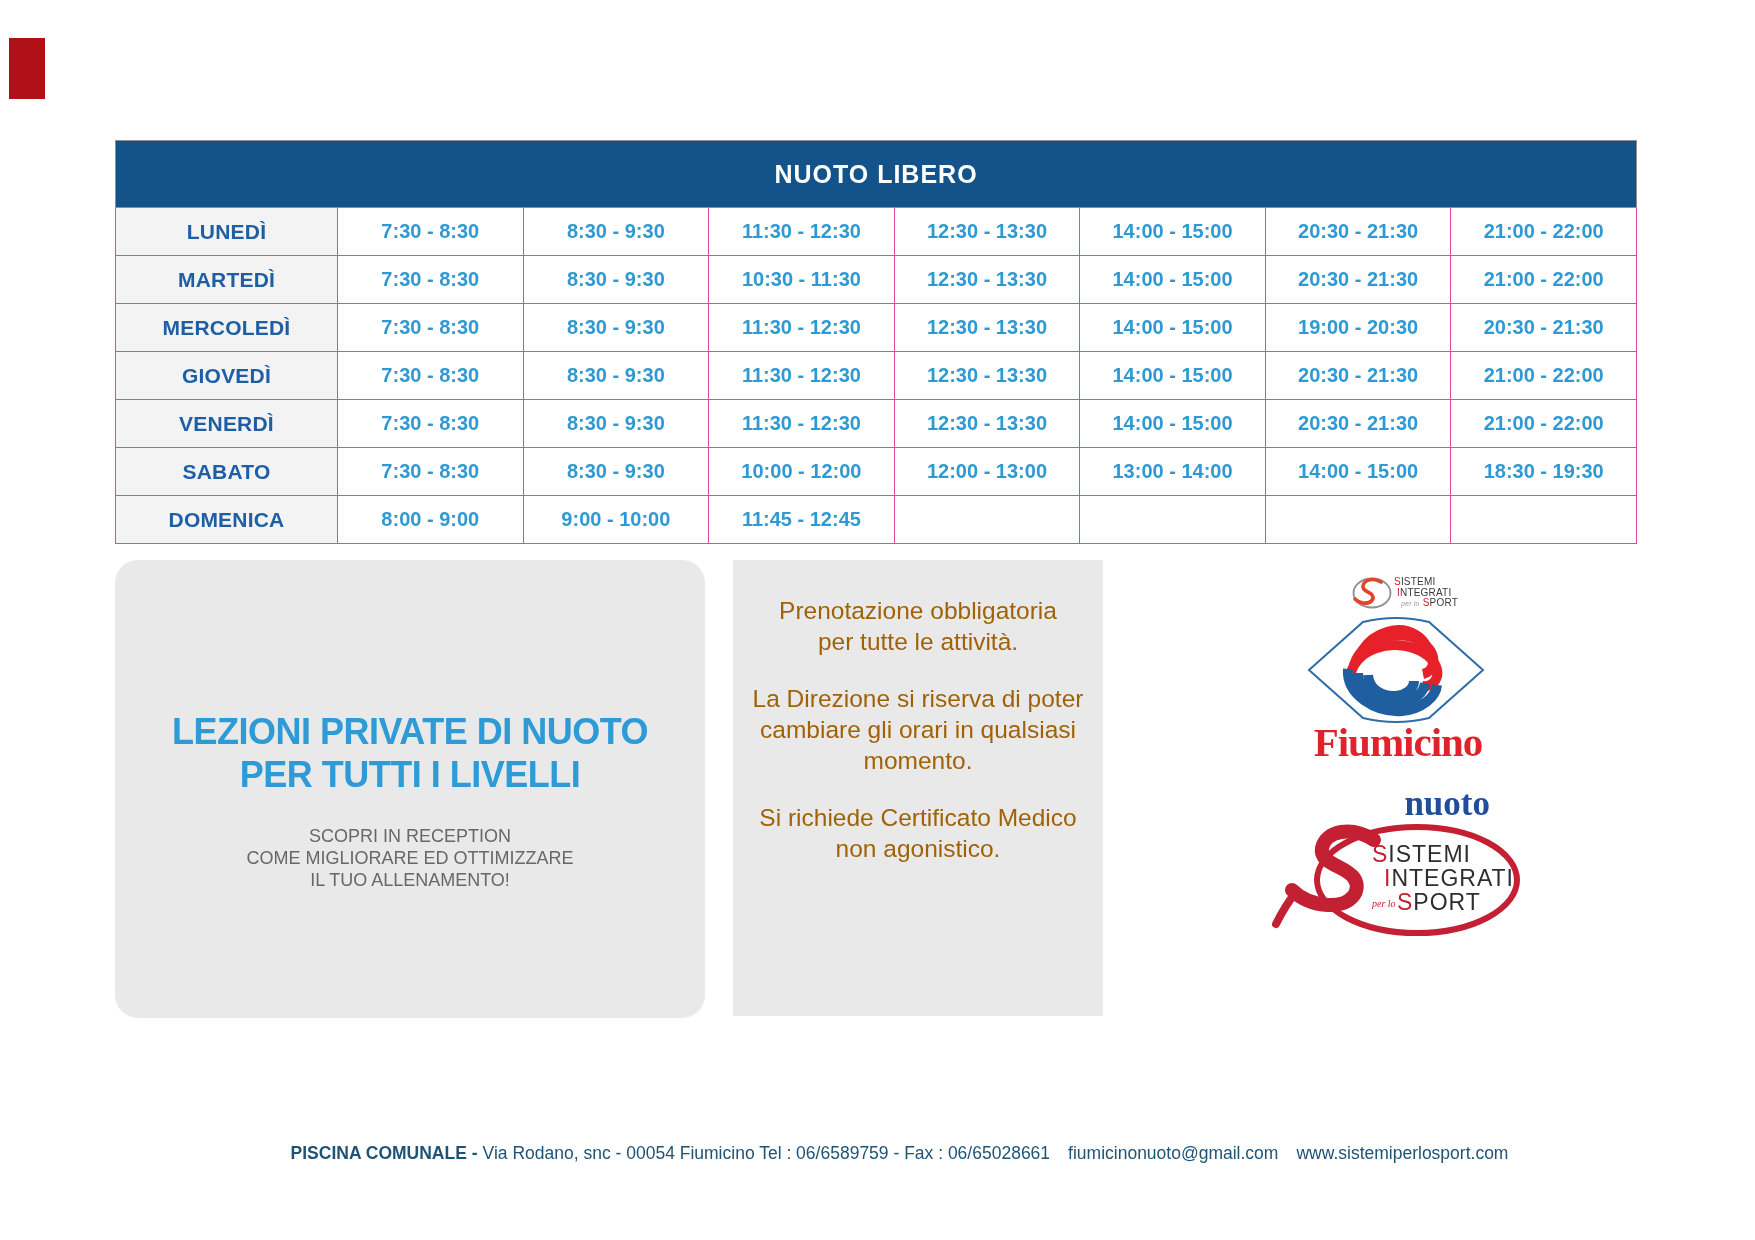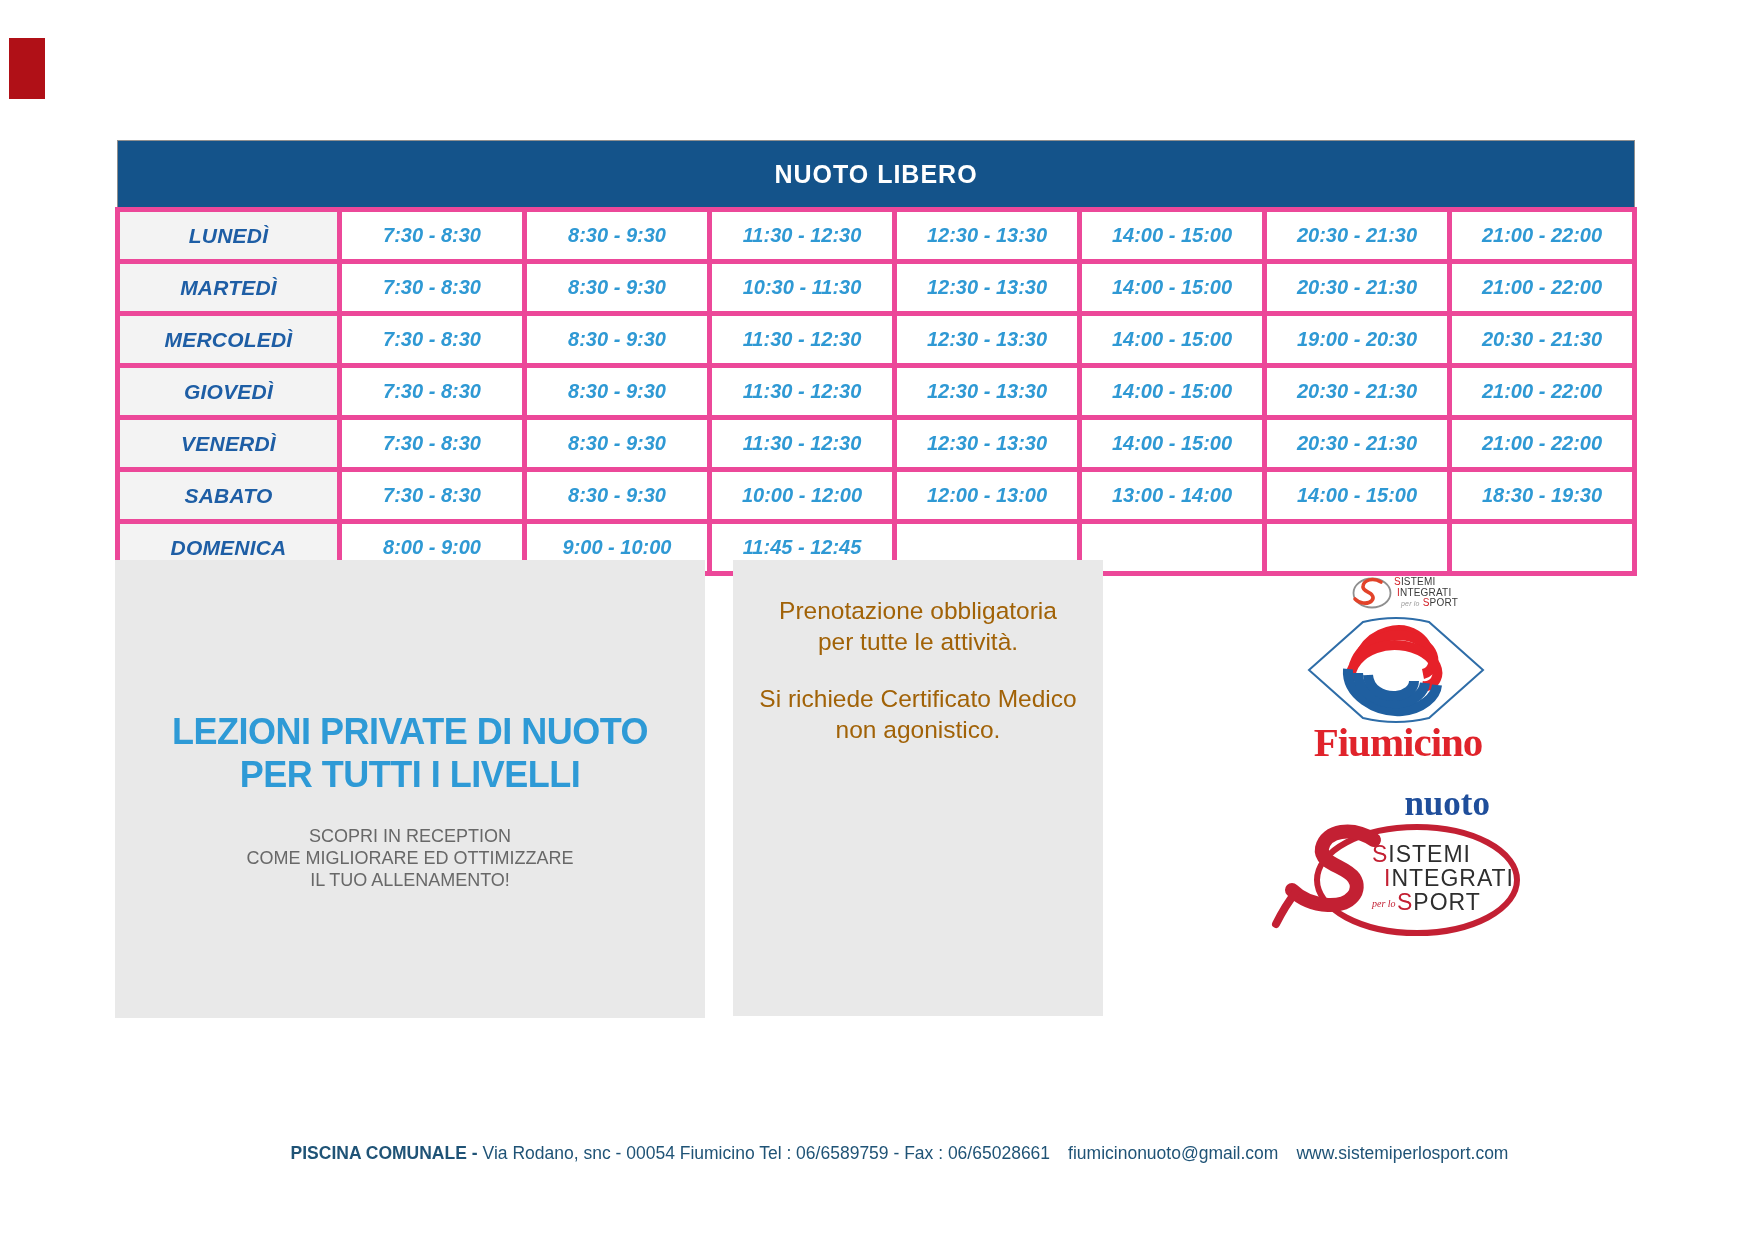--- a/index.html
+++ b/index.html
@@ -13,29 +13,29 @@
   table.schedule {
     position:absolute; left:115px; top:140px; width:1522px;
     border-collapse:collapse; table-layout:fixed;
   }
   table.schedule th.title-bar {
     height:64px; background:#14538A; color:#ffffff;
     font-size:25px; font-weight:bold; letter-spacing:1px;
     border:1px solid #8F8F8F; text-align:center;
   }
   table.schedule td {
-    border:5px solid #ec4899; height:45px;
-    text-align:center; vertical-align:middle; overflow:hidden;font-style:italic;
+    border:1px solid #ec4899; height:45px;
+    text-align:center; vertical-align:middle; overflow:hidden;
   }
   td.day  { background:#F3F3F3; color:#1E5EA5; font-weight:bold; font-size:21px; letter-spacing:0.2px; }
   td.slot { background:#ffffff; color:#2F99D4; font-weight:bold; font-size:20px; }
 
   
   .box { position:absolute; background:#E9E9E9; box-sizing:border-box; }
-  .box-promo  { left:115px; top:560px; width:590px; height:458px; padding-top:150px; }
+  .box-promo  { left:115px; top:560px; width:590px; height:458px; padding-top:150px;border-radius:23px; }
   .box-notice { left:733px; top:560px; width:370px; height:456px; padding-top:36px; }
 
   .promo-title {
     text-align:center; color:#2E9AD6; font-size:36px; font-weight:bold;
     line-height:1.2; white-space:pre-line; letter-spacing:-0.5px; margin:0;
   }
   .promo-sub {
     text-align:center; color:#686868; font-size:18px;
     line-height:1.2; white-space:pre-line; margin:30px 0 0 0;
   }
@@ -184,20 +184,23 @@
     <div class="promo-title">LEZIONI PRIVATE DI NUOTO
 PER TUTTI I LIVELLI</div>
     <div class="promo-sub">SCOPRI IN RECEPTION
 COME MIGLIORARE ED OTTIMIZZARE
 IL TUO ALLENAMENTO!</div>
   </div>
 
   <div class="box box-notice">
     <p class="notice-p">Prenotazione obbligatoria
 per tutte le attività.</p>
+    <p class="notice-p">La Direzione si riserva di poter
+cambiare gli orari in qualsiasi
+momento.</p>
     <p class="notice-p">Si richiede Certificato Medico
 non agonistico.</p>
   </div>
 
   <div class="mini-logo">
     <svg class="mini-oval-svg" width="42" height="36" viewBox="0 0 42 36">
       <ellipse cx="20" cy="19" rx="18.5" ry="14.5" fill="none" stroke="#8F8F8F" stroke-width="1.8"></ellipse>
       <path d="M29,8 C21,3 12,6 11,12 C10,17 18,18 20,21 C23,25 19,30 11,29 C8,28.6 5,27 3,25" stroke="#E2432A" stroke-width="3.6" fill="none" stroke-linecap="round"></path>
     </svg>
     <div class="mini-text">

